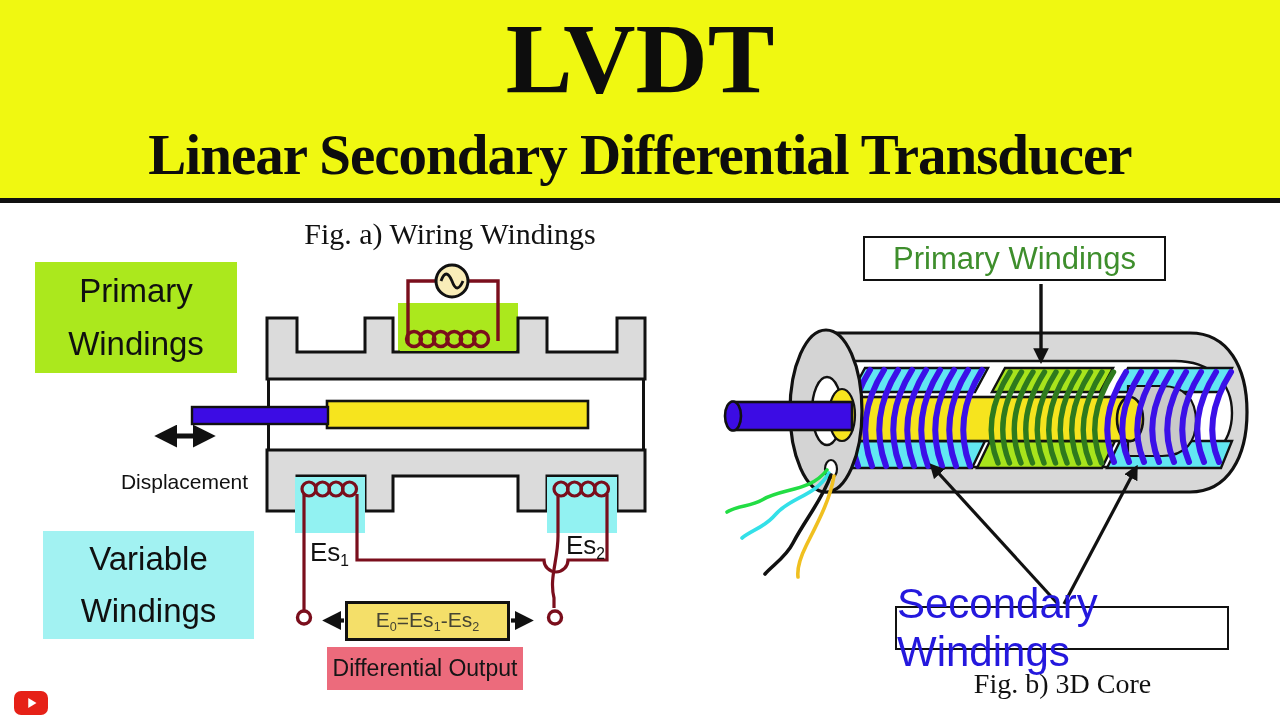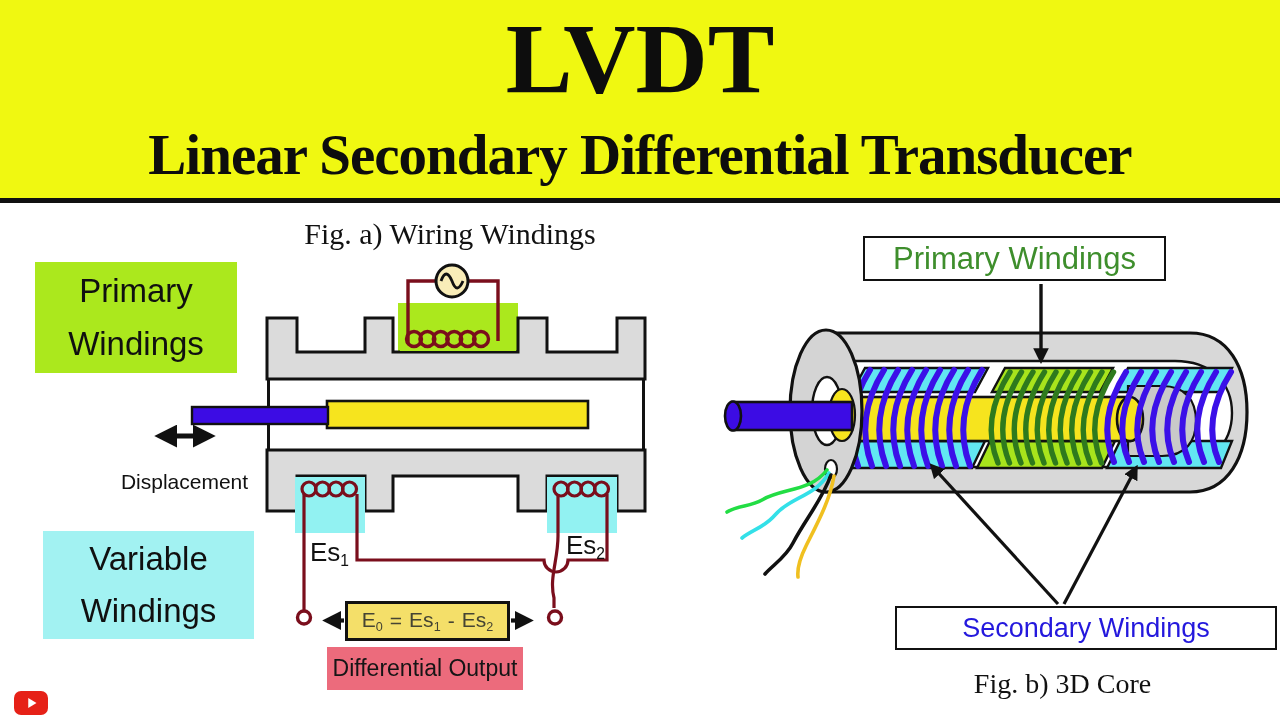--- a/index.html
+++ b/index.html
@@ -21,27 +21,27 @@
            font-size:33px;color:#101010;line-height:1.58;text-align:center;}
   .green-box{left:35px;top:262px;width:202px;height:111px;background:#abe81d;}
   .cyan-box{left:43px;top:531px;width:211px;height:108px;background:#a2f2f2;}
   .disp-label{left:112px;top:447px;width:145px;text-align:center;font-size:21px;color:#111;margin-top:23px;}
   .core-label{left:327px;top:403px;width:261px;text-align:center;font-size:19px;color:#222;}
   .es-label{font-size:26px;color:#111;}
   .es1{left:310px;top:537px;}
   .es2{left:566px;top:530px;}
   .sub{font-size:0.6em;vertical-align:-0.35em;}
   .formula-box{left:345px;top:601px;width:165px;height:40px;background:#f4df69;border:3.5px solid #111;
-    display:flex;align-items:center;justify-content:center;gap:7px;font-size:21px;color:#454433;}
+    display:flex;align-items:center;justify-content:center;font-size:21px;color:#454433;}
   .output-box{left:327px;top:647px;width:196px;height:43px;background:#ec6b7c;
     display:flex;align-items:center;justify-content:center;font-size:23px;color:#151515;}
   
   .frame-box{background:#fff;border:2.5px solid #111;display:flex;align-items:center;justify-content:center;}
   .primary-frame{left:863px;top:236px;width:303px;height:45px;font-size:31px;color:#3e8e2c;}
-  .secondary-frame{left:895px;top:606px;width:382px;height:44px;font-size:27px;color:#2418dd;}
+  .secondary-frame{left:895px;top:606px;width:334px;height:44px;font-size:42px;color:#2418dd;}
   
   .yt-icon{left:14px;top:691px;width:34px;height:24px;background:#e62117;border-radius:7px;
     display:flex;align-items:center;justify-content:center;}
   .yt-text{left:54px;top:687px;font-size:23px;color:#3a3a3a;}
   svg.art{position:absolute;left:0;top:0;pointer-events:none;}
 </style>
 </head>
 <body>
 
 <div class="stage">

